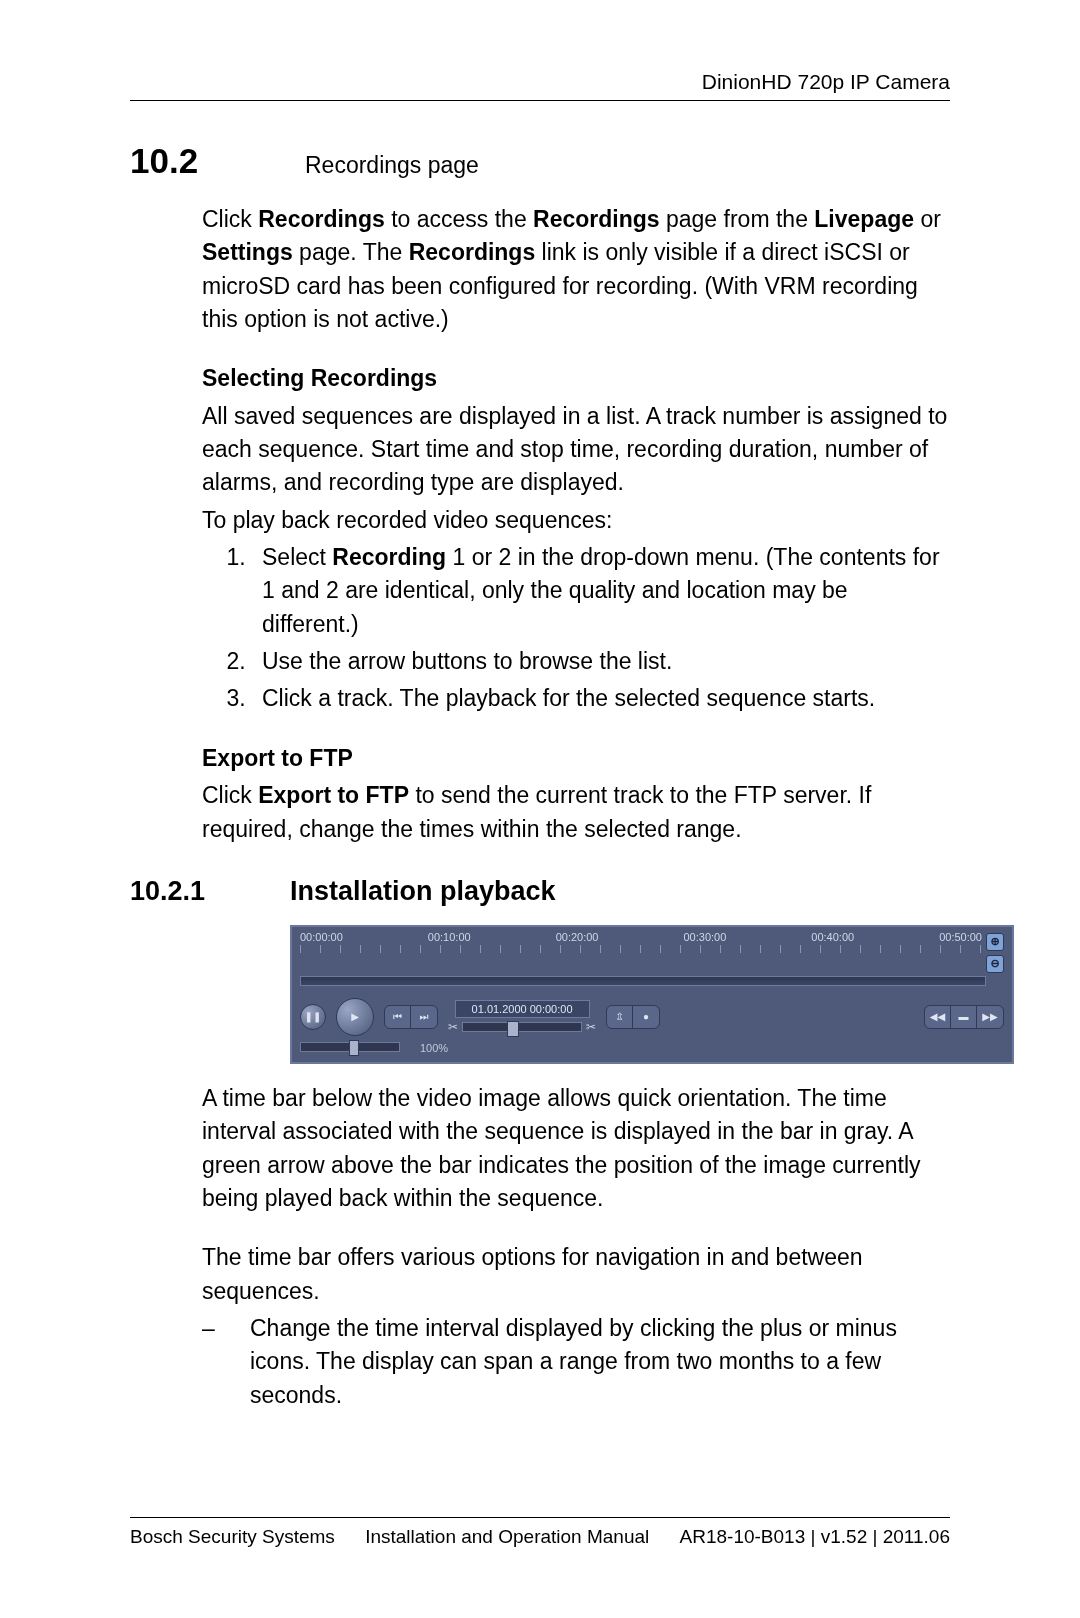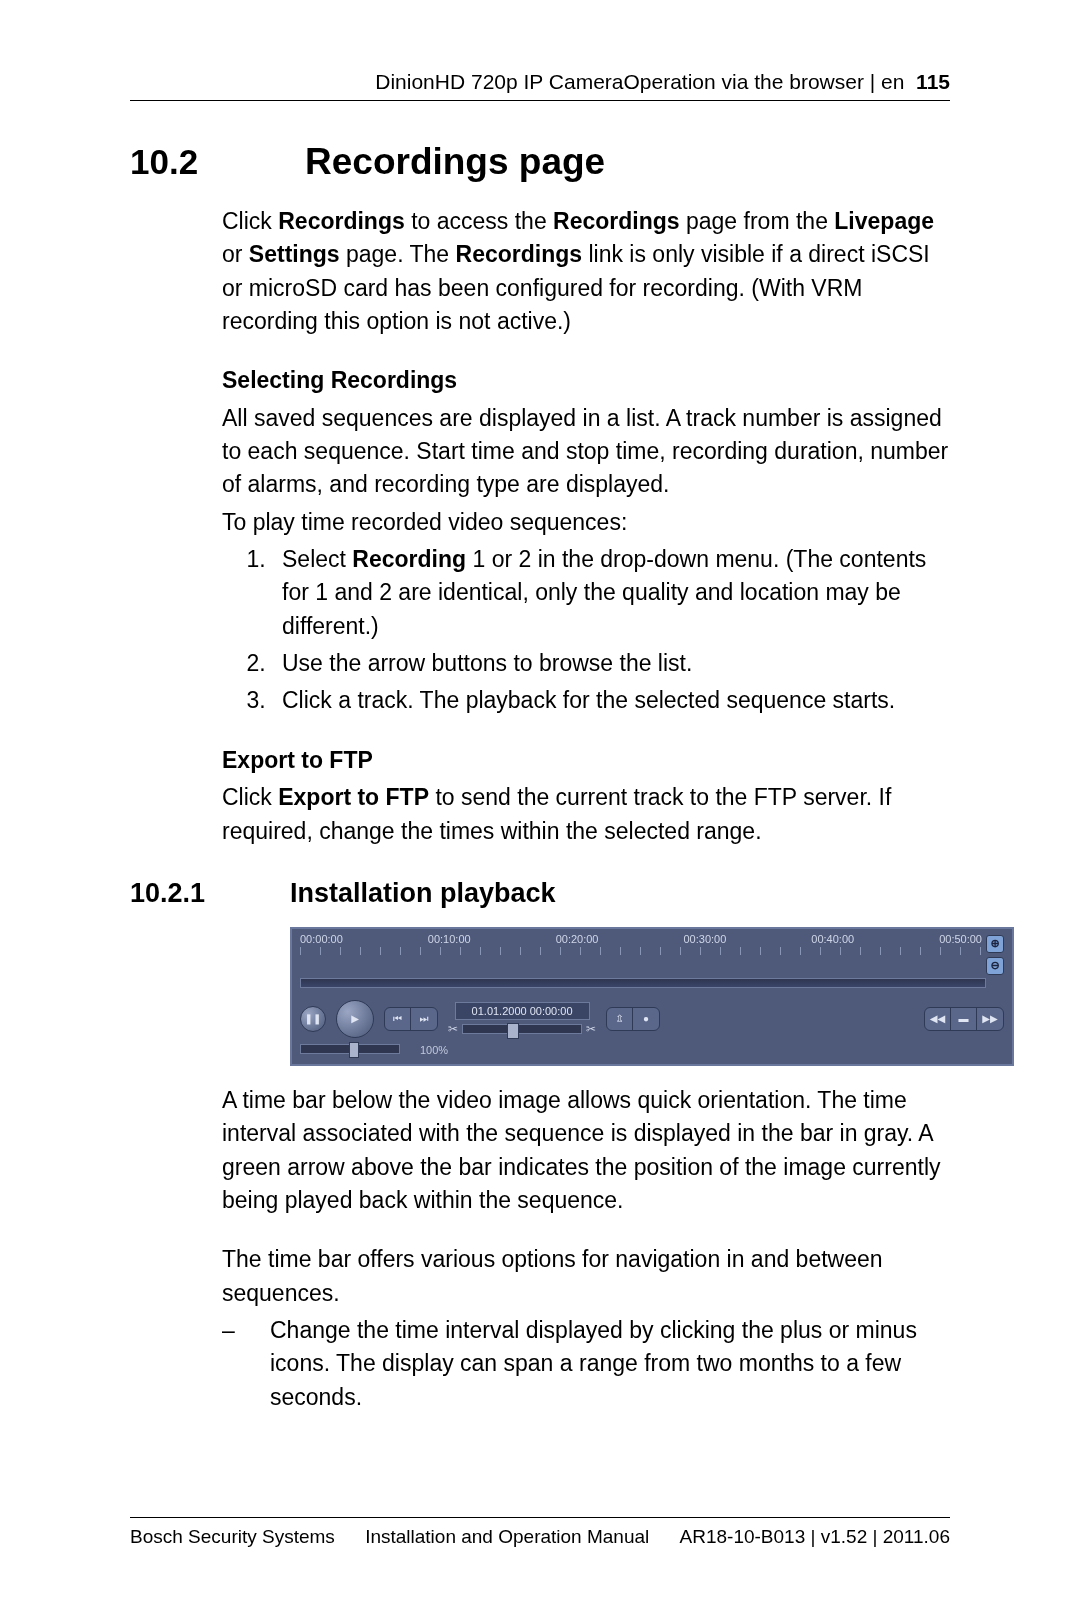--- a/index.html
+++ b/index.html
@@ -3,25 +3,25 @@
 <meta charset="utf-8">
 <style>
   * { box-sizing: border-box; margin: 0; padding: 0; }
   html, body { width: 1080px; height: 1618px; background: #fff; font-family: Arial, Helvetica, sans-serif; color: #000; }
   .page { padding: 70px 130px 60px 130px; height: 100%; position: relative; }
   .header-row { display: flex; justify-content: flex-end; border-bottom: 1.5px solid #000; padding-bottom: 6px; font-size: 21px; }
   .header-right b { font-weight: bold; }
   .section { margin-top: 40px; }
   .h-row { display: flex; align-items: baseline; margin-bottom: 22px; gap: 15px; }
   .h-num { width: 160px; font-size: 35px; font-weight: bold; flex-shrink:0; }
-  .h-title { font-size: 37px; font-weight: bold; }
+  .h-title { font-size: 23px; font-weight: normal; }
   .sub-row { display: flex; align-items: baseline; margin-bottom: 18px; margin-top: 30px; }
   .sub-num { width: 160px; font-size: 27px; font-weight: bold; flex-shrink:0;}
   .sub-title { font-size: 27px; font-weight: bold; }
-  .body { margin-left: 92px; font-size: 23px; line-height: 1.45; }
+  .body { margin-left: 72px; font-size: 23px; line-height: 1.45; }
   .body p { margin-bottom: 4px; }
   .subhead { font-weight: bold; margin-top: 26px; margin-bottom: 6px; font-size: 23px; }
   ol { margin-left: 30px; padding-left: 20px; }
   ol li { padding-left: 10px; margin-bottom: 4px; }
   .dash-item { display:flex; margin-top: 4px;}
   .dash { width: 48px; flex-shrink:0; }
   .control-panel { margin-left:160px; width: 724px; background:#4f5a7a; border:2px solid #6a789e; margin-top: 14px; margin-bottom: 18px; font-family: Arial, sans-serif; color:#c0c8dc; font-size:11px; }
   .timeline-row { display:flex; align-items:flex-start; padding:4px 4px 0 4px; }
   .timeline { flex:1; padding:0 4px; }
   .ticks { display:flex; justify-content:space-between; font-size:11px; color:#cfd6e8; }
@@ -43,37 +43,34 @@
   .vol-bar { width:100px; height:10px; background:#2e3650; border:1px solid #6d7a9c; position:relative; }
   .vol-bar .knob { position:absolute; left:48px; top:-3px; width:10px; height:16px; background:#aab3cc; border:1px solid #2e3a56; }
   .footer-row { position:absolute; bottom:70px; left:130px; right:130px; border-top:1.5px solid #000; padding-top:8px; display:flex; justify-content:space-between; font-size:19px;gap:15px; }
 </style>
 </head>
 <body>
 
 <div class="page">
   <div class="header-row">
     <span>DinionHD 720p IP Camera</span>
-    <span class="header-right">
-      <span>Operation via the browser | en</span>&nbsp;&nbsp;<b>115</b>
-    </span>
   </div>
 
   <div class="section">
     <div class="h-row">
       <span class="h-num">10.2</span>
       <span class="h-title">Recordings page</span>
     </div>
     <div class="body">
       <p>
         <span>Click </span><b>Recordings</b><span> to access the </span><b>Recordings</b><span> page from the </span><b>Livepage</b><span> or </span><b>Settings</b><span> page. The </span><b>Recordings</b><span> link is only visible if a direct iSCSI or microSD card has been configured for recording. (With VRM recording this option is not active.)</span>
       </p>
       <p class="subhead">Selecting Recordings</p>
       <p>All saved sequences are displayed in a list. A track number is assigned to each sequence. Start time and stop time, recording duration, number of alarms, and recording type are displayed.</p>
-      <p>To play time recorded video sequences:</p>
+      <p>To play back recorded video sequences:</p>
       <ol>
         <li><span>Select </span><b>Recording</b><span> 1 or 2 in the drop-down menu. (The contents for 1 and 2 are identical, only the quality and location may be different.)</span></li>
         <li>Use the arrow buttons to browse the list.</li>
         <li>Click a track. The playback for the selected sequence starts.</li>
       </ol>
       <p class="subhead">Export to FTP</p>
       <p>
         <span>Click </span><b>Export to FTP</b><span> to send the current track to the FTP server. If required, change the times within the selected range.</span>
       </p>
     </div>

